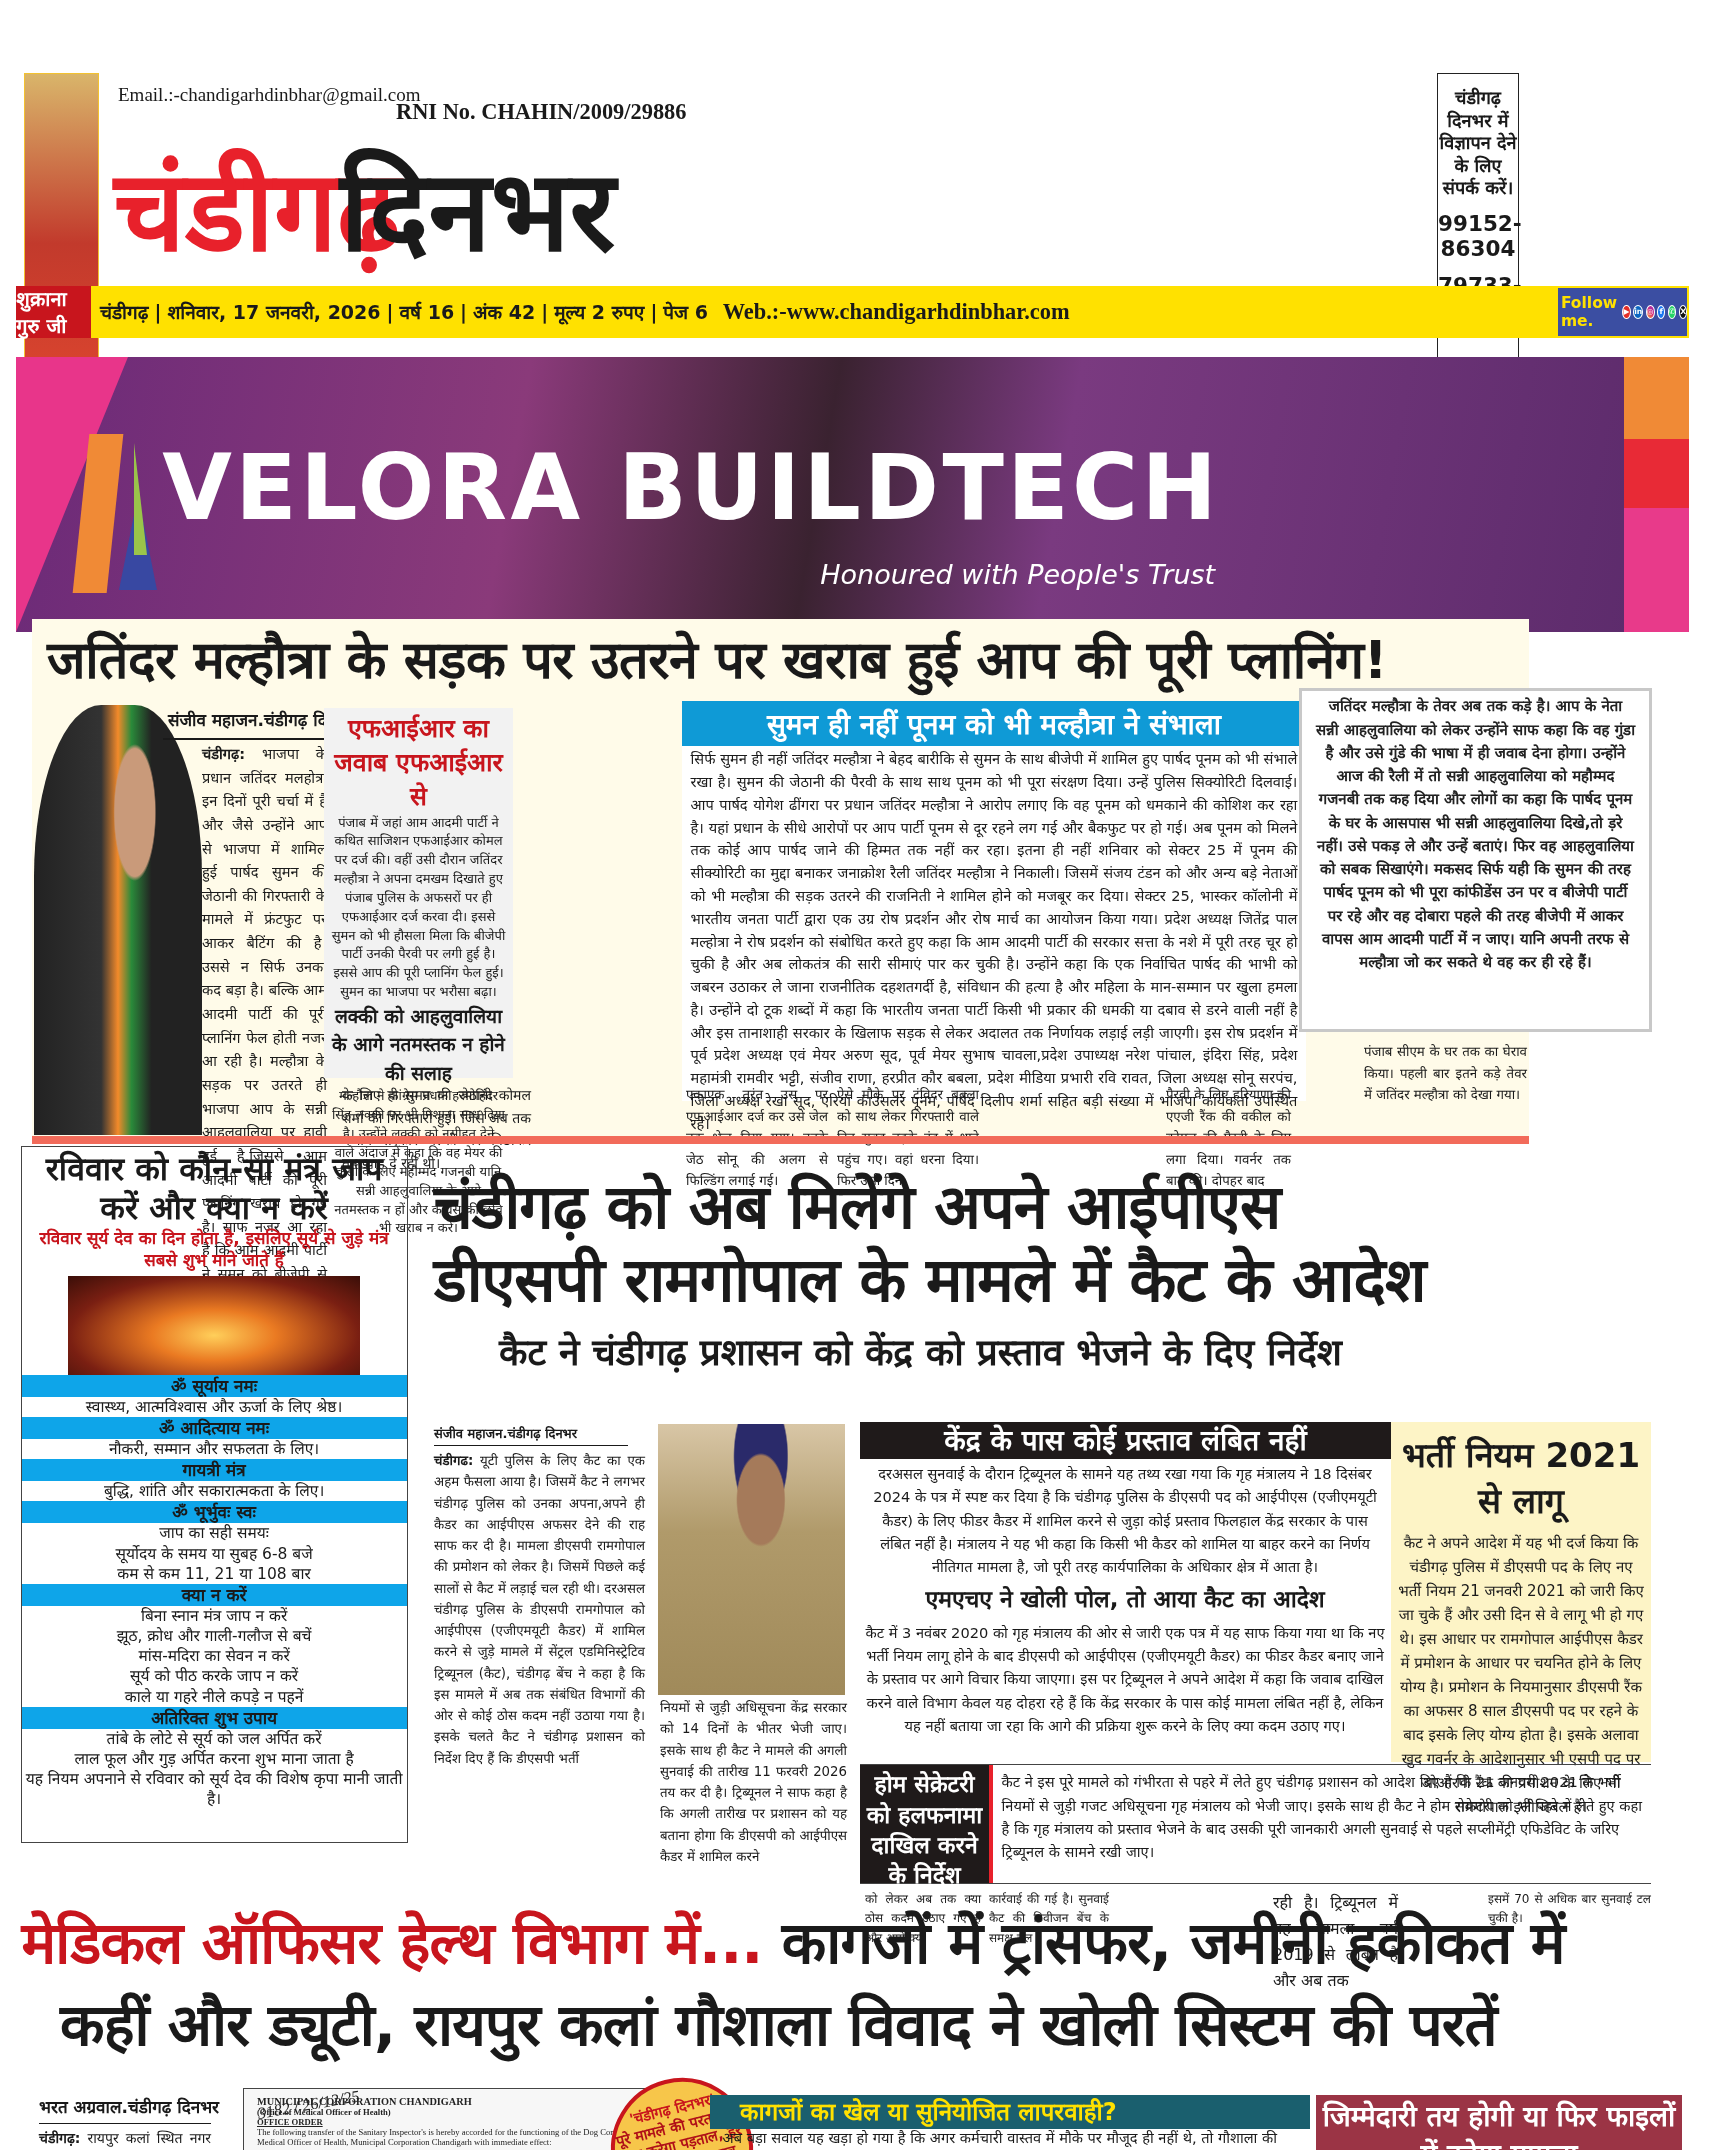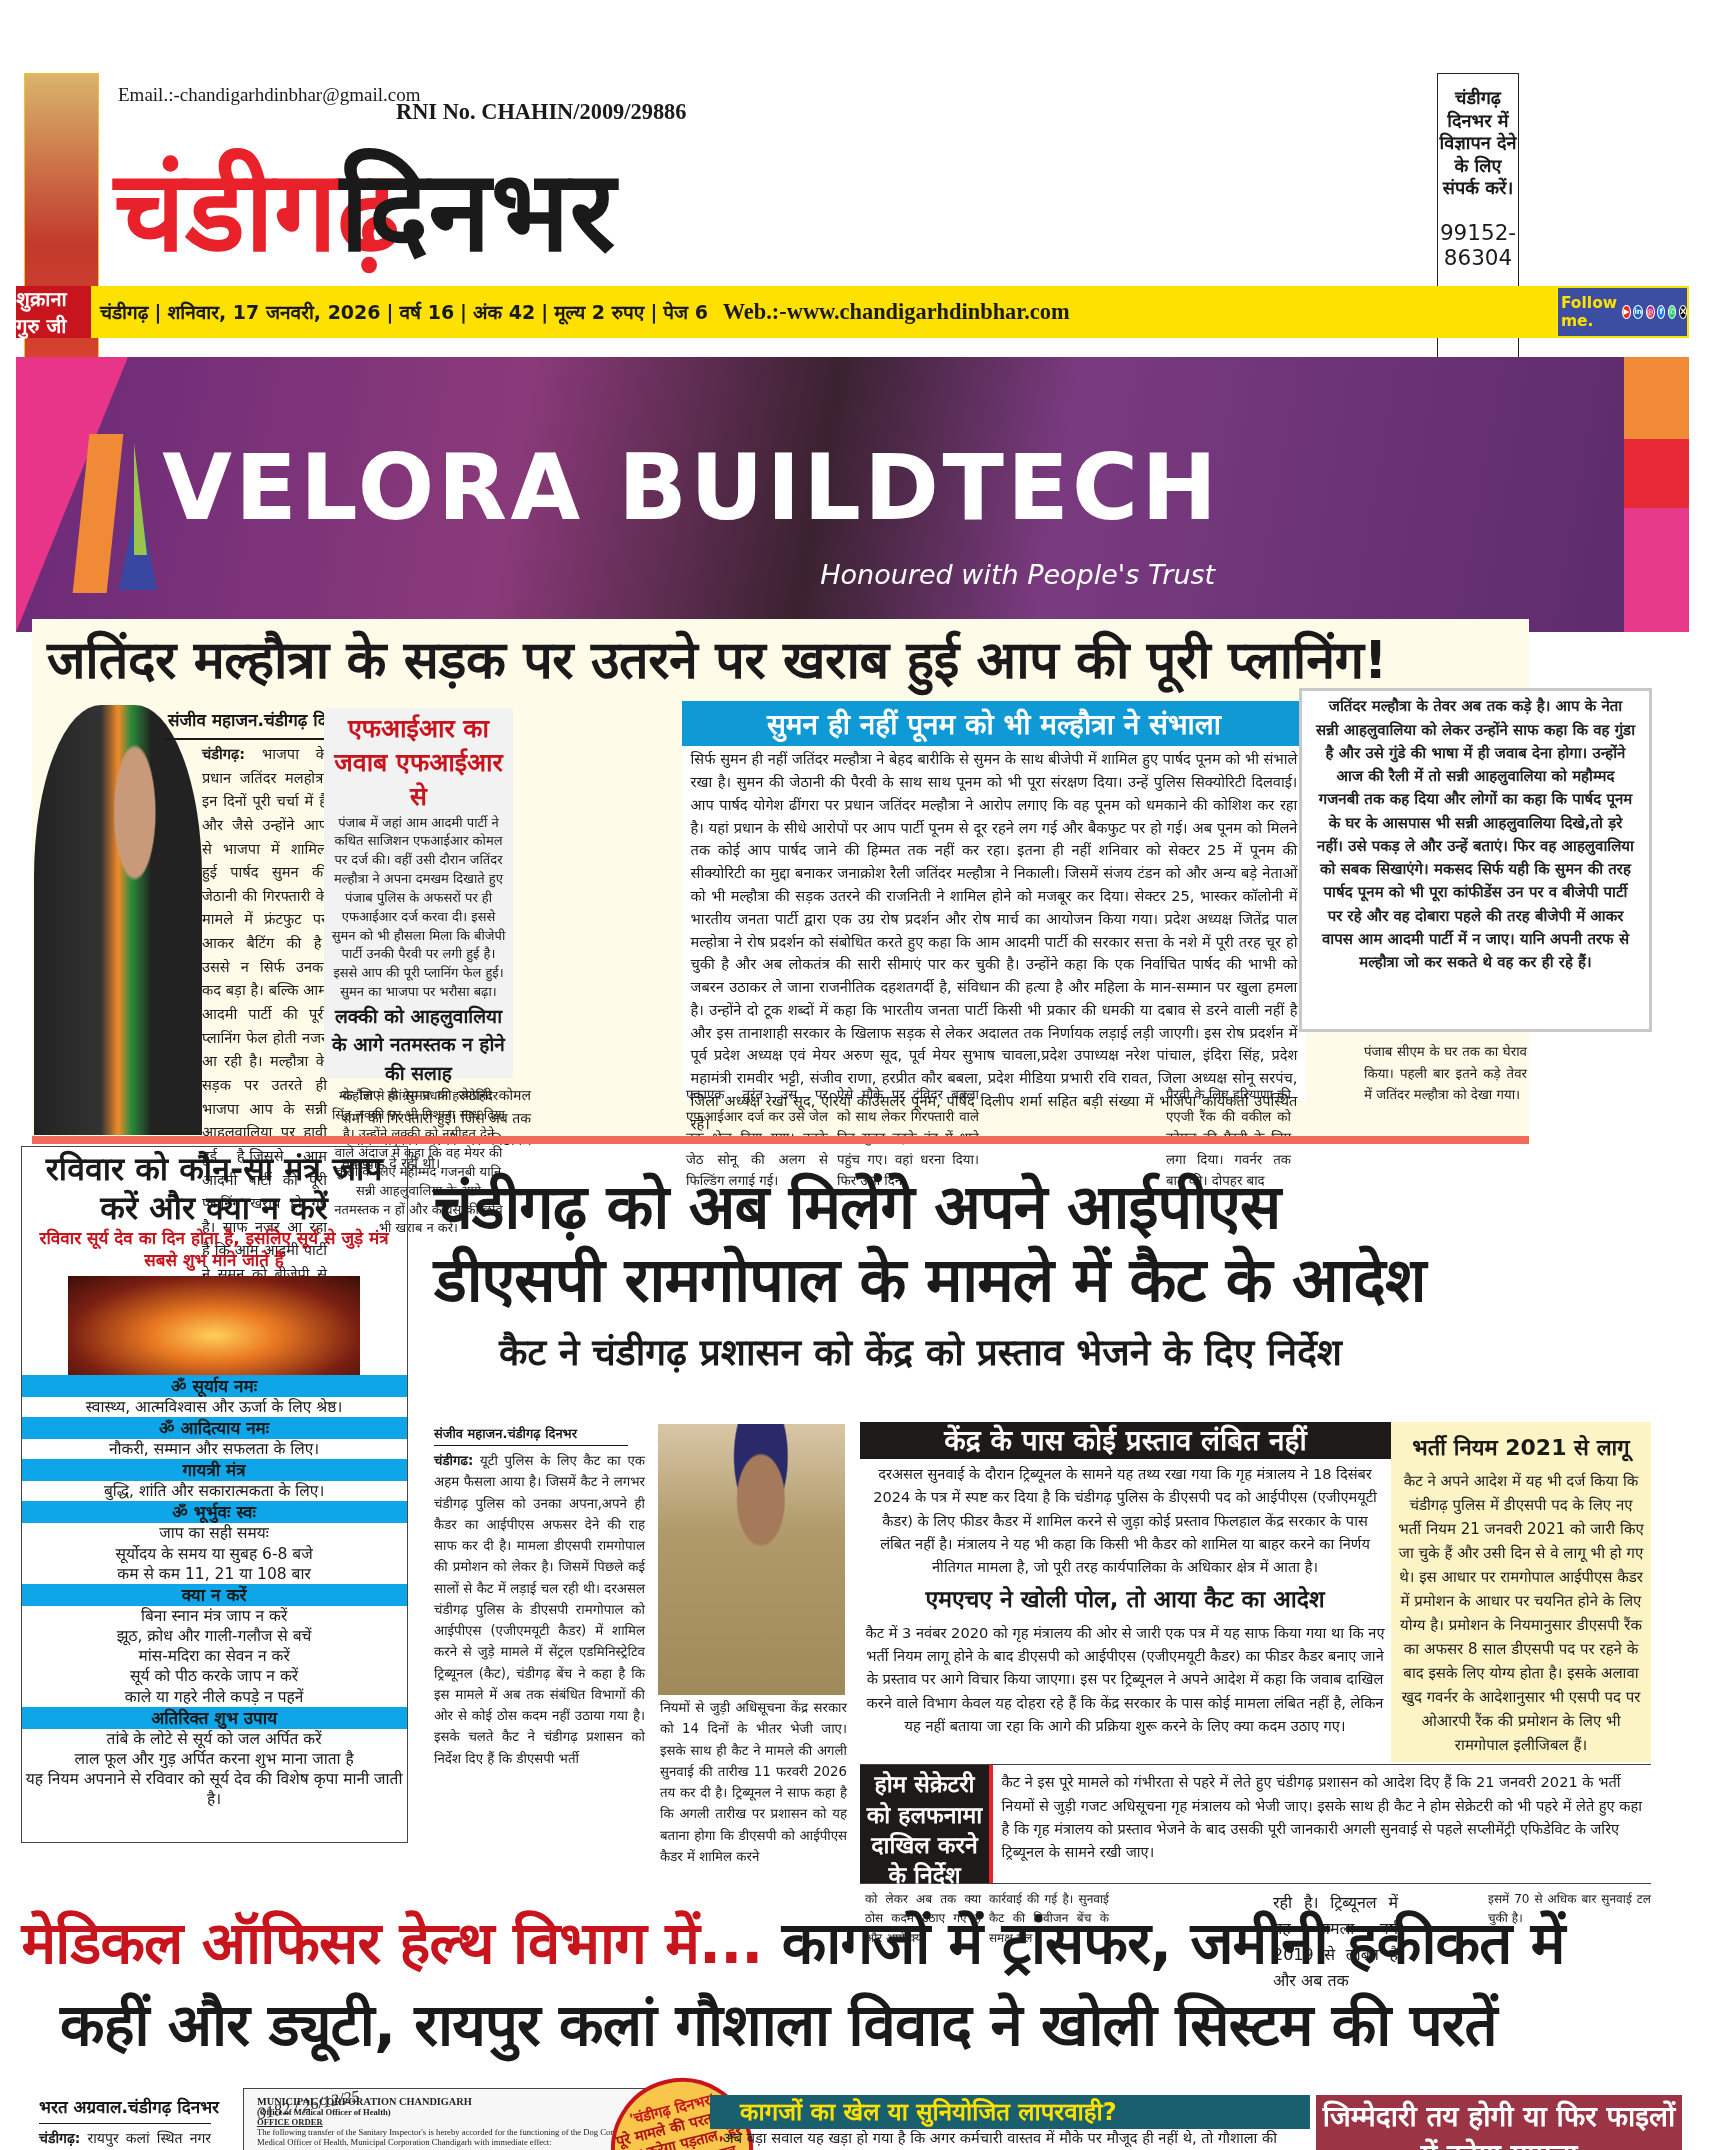--- a/index.html
+++ b/index.html
@@ -6,21 +6,21 @@
 body{width:1710px;height:2693px;background:#fff;font-family:"DejaVu Sans","Liberation Sans",sans-serif;color:#1a1a1a;position:relative;overflow:hidden}
 .abs{position:absolute}
 
 #guru-photo{left:24px;top:73px;width:75px;height:486px;background:linear-gradient(180deg,#d9b56a 0%,#c23a2c 35%,#e0472f 70%,#b8322a 100%);border:1.7px solid #f3c230}
 #email{left:118px;top:84px;font-family:"Liberation Serif",serif;font-size:19px;font-weight:normal}
 #rni{left:396px;top:99px;font-family:"Liberation Serif",serif;font-size:22.4px;font-weight:bold}
 #title-red{left:114px;top:155px;font-size:112px;font-weight:bold;color:#e8212b;line-height:1}
 #title-black{left:340px;top:155px;font-size:112px;font-weight:bold;color:#1a1a1a;line-height:1}
 #ad-box{left:1437px;top:73px;width:82px;height:495px;border:1.7px solid #222;text-align:center;padding-top:13px}
 #ad-box .t{font-size:18px;font-weight:bold;line-height:1.25}
-#ad-box .p{font-size:21.5px;font-weight:400;line-height:1.2;margin-top:20px}
+#ad-box .p{font-size:21.5px;font-weight:700;line-height:1.2;margin-top:11px}
 
 #datebar{left:16.3px;top:286px;width:1673px;height:52px;display:flex}
 #guru-label{width:75px;background:#c8151d;color:#fff;font-size:20px;font-weight:bold;display:flex;align-items:center;justify-content:center}
 #date-strip{flex:1;background:#ffe100;display:flex;align-items:center;padding-left:8.6px;font-size:19px;font-weight:bold;gap:6px}
 #date-strip .web{font-family:"Liberation Serif",serif;font-size:22.4px;margin-left:8.6px}
 #follow{width:133px;background:#3b4ea2;border:2.6px solid #ffe100;display:flex;align-items:center;gap:2.6px;padding-left:2.6px}
 #follow .lbl{color:#ffe100;font-weight:900;font-size:15.5px;margin-right:2.6px}
 .soc{width:13.8px;height:13.8px;border-radius:50%;display:inline-flex;align-items:center;justify-content:center;color:#fff;font-size:7.7px;font-weight:bold;border:0.9px solid #fff}
 
 #banner{left:16.3px;top:357px;width:1673px;height:275px;background:linear-gradient(100deg,#6b2a78 0%,#8a3a7a 30%,#3a2230 48%,#7a3a80 62%,#5a2a6a 100%);overflow:hidden}
@@ -54,21 +54,21 @@
 #surya-img{margin:4.3px auto 0;width:292px;height:99px;background:radial-gradient(ellipse at 50% 60%,#ffcf5a 0%,#ea7a22 30%,#7a1f12 70%,#3a0e08 100%)}
 .mantra-row{font-size:15.5px;line-height:1.3}
 .mantra-h{background:#0ea5e9;font-weight:bold;font-size:17px}
 #mantra-box{width:387px}
 #h2a{left:434px;top:1170px;font-size:61px;font-weight:bold;white-space:nowrap;letter-spacing:-0.9px;line-height:1.2}
 #h2c{left:499px;top:1325px;font-size:37px;font-weight:bold;white-space:nowrap}
 #cop-photo{left:658px;top:1424px;width:187px;height:271px;background:radial-gradient(ellipse at 55% 28%,#a57a5a 0%,#a57a5a 16%,transparent 17%),radial-gradient(ellipse at 55% 12%,#2a2a6a 0%,#2a2a6a 18%,transparent 19%),linear-gradient(180deg,#d8c6a6 0%,#b09a6a 40%,#a08a5a 100%)}
 #kendra-head{left:860px;top:1422px;width:531px;height:37px;background:#1f1a1a;color:#fff;font-size:28px;font-weight:bold;text-align:center;line-height:37px}
 #kendra-body{left:865px;top:1462px;width:520px;text-align:center;font-size:14.6px;line-height:1.6}
 #bharti-box{left:1391px;top:1422px;width:260px;height:340px;background:#fdf4c6;text-align:center;padding:8.6px 6px}
-#bharti-head{font-size:22px;font-weight:bold}
+#bharti-head{font-size:34px;font-weight:bold}
 #bharti-body{font-size:15px;line-height:1.6;margin-top:8.6px}
 #home-box{left:860px;top:1764px;width:791px;height:120px;border-top:1.3px solid #444;border-bottom:1.3px solid #444;display:flex}
 #home-head{width:129px;background:#1f1a1a;color:#fff;font-size:23px;font-weight:bold;text-align:center;line-height:1.32;padding-top:4.3px}
 #home-body{flex:1;font-size:14.6px;line-height:1.6;padding:5.2px 8.6px;border-left:4.3px solid #e8212b}
 
 #h3a{left:21.5px;top:1901px;font-size:58px;font-weight:bold;white-space:nowrap;letter-spacing:-0.9px}
 #h3a .red{color:#c8151d}
 #h3b{left:60px;top:1983px;font-size:58px;font-weight:bold;white-space:nowrap;letter-spacing:-0.9px}
 #doc-img{left:243px;top:2088px;width:447px;height:260px;border:1.3px solid #444;background:#f7f7f7;padding:6.9px 13px;font-family:"Liberation Serif",serif;font-size:8.6px;color:#222}
 #doc-img .c{text-align:left;font-weight:bold}

